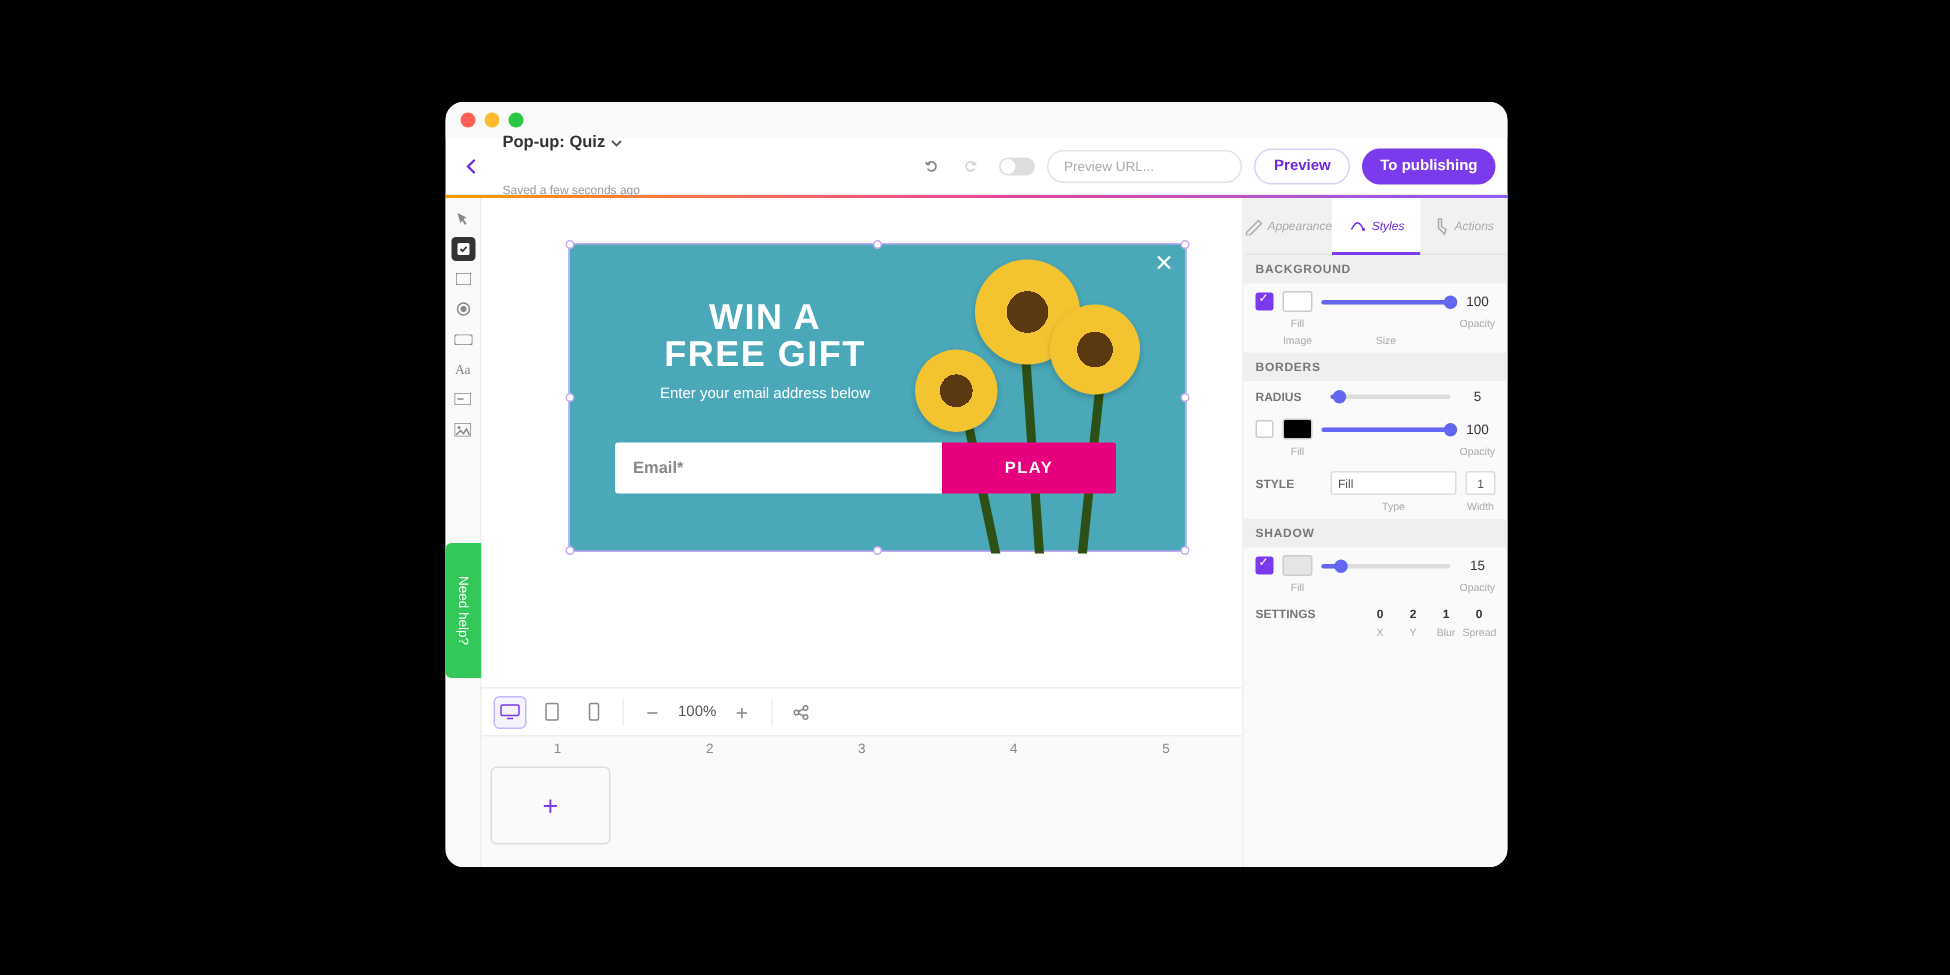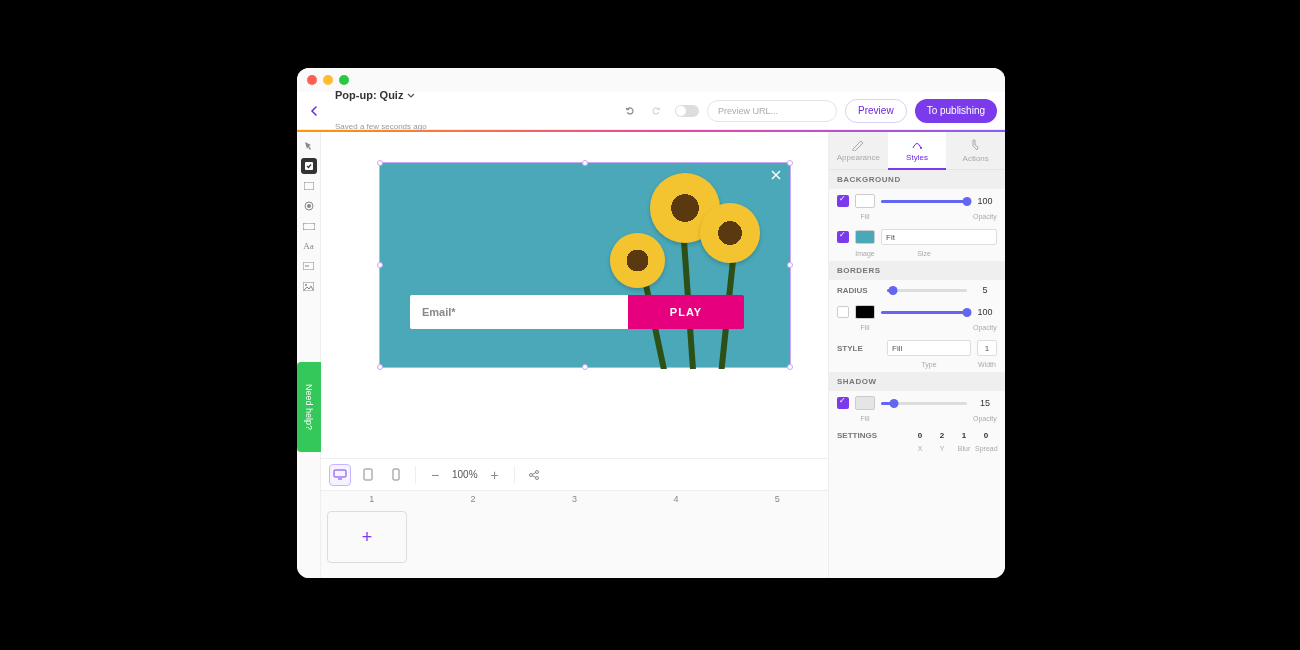--- a/index.html
+++ b/index.html
@@ -11,21 +11,21 @@
   .gradient-bar { height:2px; background:linear-gradient(90deg,#ff9a00,#ec4899,#8b5cf6); }
   .back-btn { width:18px; height:18px; display:flex; align-items:center; justify-content:center; color:#6d28d9; font-size:12px; cursor:pointer; }
   .title-block { display:flex; flex-direction:column; margin-left:4px; line-height:1.1;gap:22px; }
   .doc-title { font-size:11px; font-weight:600; color:#333; display:flex; align-items:center; gap:4px; }
   .doc-sub { font-size:8px; color:#999; }
   .header-spacer { flex:1; }
   .icon-btn { width:18px; height:18px; display:flex; align-items:center; justify-content:center; color:#888; font-size:12px; }
   .toggle { width:24px; height:12px; background:#ddd; border-radius:6px; position:relative; margin-left:2px; }
   .toggle::after { content:""; position:absolute; left:1px; top:1px; width:10px; height:10px; background:#fff; border-radius:50%; }
   .url-input { flex:0 0 130px; height:22px; border:1px solid #e3e3e3; border-radius:11px; font-size:9px; color:#aaa; padding:0 10px; display:flex; align-items:center; }
-  .btn { height:24px; padding:0 12px; border-radius:12px; font-size:10px; font-weight:400; display:flex; align-items:center; cursor:pointer; }
+  .btn { height:24px; padding:0 12px; border-radius:12px; font-size:10px; font-weight:700; display:flex; align-items:center; cursor:pointer; }
   .btn-outline { border:1px solid #d8d2f5; color:#6d28d9; background:#fff; }
   .btn-primary { background:#7c3aed; color:#fff; }
   .body { display:flex; height:calc(100% - 24px - 38px - 2px); }
   .left-rail { width:24px; background:#fafafa; border-right:1px solid #eee; display:flex; flex-direction:column; align-items:center; padding-top:6px; gap:4px; }
   .rail-item { width:16px; height:16px; border-radius:3px; display:flex; align-items:center; justify-content:center; font-size:9px; color:#888; }
   .rail-item.active { background:#333; color:#fff; }
   .center { flex:1; position:relative; display:flex; flex-direction:column; }
   .canvas-area { flex:1; position:relative; background:#fff; }
   .popup { position:absolute; left:58px; top:30px; width:412px; height:206px; background:#4aa8b8; border:1px solid #c9a8f5; }
   .sel-handle { position:absolute; width:6px; height:6px; background:#fff; border:1px solid #c9a8f5; border-radius:50%; }
@@ -54,21 +54,21 @@
   .tl-items { display:flex; padding:4px 6px; gap:8px;}
   .tl-card { width:80px; }
   .tl-thumb { width:80px; height:52px; border:1px solid #ddd; border-radius:4px; background:#fff; display:flex; align-items:center; justify-content:center; }
   .tl-card.active .tl-thumb { border:2px solid #7c3aed; }
   .tl-mini { width:64px; height:36px; background:#4aa8b8; border-radius:2px; position:relative; overflow:hidden;}
   .tl-mini::after{content:"";position:absolute;left:6px;top:6px;width:34px;height:12px;background:rgba(255,255,255,.9);}
   .tl-label { font-size:9px; text-align:center; color:#7c3aed; padding-top:4px;}
   .tl-add { width:80px; height:52px; border:1px solid #ddd; border-radius:4px; display:flex; align-items:center; justify-content:center; color:#7c3aed; font-size:18px;}
   .right-panel { width:177px; border-left:1px solid #eee; background:#fafafa; font-size:9px; color:#555; overflow:hidden;}
   .rp-tabs { display:flex; height:38px; }
-  .rp-tab { flex:1; display:flex; flex-direction:column; align-items:center; justify-content:center; gap:2px; font-size:8px; color:#aaa; border-bottom:1px solid #e5e5e5; background:#f1f1f1;}
+  .rp-tab { flex:1; display:flex; flex-direction:row; align-items:center; justify-content:center; gap:2px; font-size:8px; color:#aaa; border-bottom:1px solid #e5e5e5; background:#f1f1f1;font-style:italic;}
   .rp-tab.active { background:#fff; color:#6d28d9; border-bottom:2px solid #7c3aed;}
   .rp-section-h { background:#efefef; font-size:8px; font-weight:700; color:#777; letter-spacing:.5px; padding:5px 8px;}
   .rp-row { display:flex; align-items:center; padding:5px 8px; gap:6px;}
   .rp-check { width:12px; height:12px; border-radius:2px; background:#7c3aed; position:relative; flex-shrink:0;}
   .rp-check::after{content:"✓";position:absolute;color:#fff;font-size:8px;left:2px;top:-1px;}
   .rp-check.off { background:#fff; border:1px solid #ccc;} .rp-check.off::after{content:"";}
   .rp-swatch { width:20px; height:14px; border:1px solid #ccc; border-radius:2px; flex-shrink:0;}
   .rp-slider { flex:1; height:3px; background:#ddd; border-radius:2px; position:relative;}
   .rp-slider-fill { position:absolute; left:0; top:0; bottom:0; background:#6366f1; border-radius:2px;}
   .rp-slider-thumb { position:absolute; top:-3px; width:9px; height:9px; background:#6366f1; border-radius:50%; transform:translateX(-50%);}
@@ -192,20 +192,25 @@
             <div class="stem" style="left:60px;top:100px;height:110px;transform:rotate(-12deg)"></div>
             <div class="sunflower" style="left:60px;top:10px"></div>
             <div class="sunflower" style="left:110px;top:40px;width:60px;height:60px"></div>
             <div class="sunflower" style="left:20px;top:70px;width:55px;height:55px"></div>
           </div>
           <div class="popup-close">
             <svg width="12" height="12" viewBox="0 0 12 12">
                 <path d="M2 2l8 8M10 2l-8 8" stroke="#fff" stroke-width="1.5"></path>
               </svg>
           </div>
+          <div class="popup-text">
+            <div class="popup-h1">WIN A</div>
+            <div class="popup-h1">FREE GIFT</div>
+            <div class="popup-sub">Enter your email address below</div>
+          </div>
           <div class="popup-form">
             <div class="popup-email" style="display:flex;align-items:center">
                 <span>Email*</span>
               </div>
             <div class="popup-play">PLAY</div>
           </div>
         </div>
       </div>
 
       <div class="device-bar">
@@ -287,25 +292,20 @@
             <div class="rp-slider-thumb" style="left:100%"></div>
           </div>
         <div class="rp-val">100</div>
       </div>
       <div class="rp-sublabels">
           <span class="sp1"></span>
           <span class="sp2">Fill</span>
           <span class="sp3"></span>
           <span class="sp4">Opacity</span>
         </div>
-      <div class="rp-row">
-        <div class="rp-check"></div>
-        <div class="rp-swatch" style="background:linear-gradient(#4aa8b8,#4aa8b8)"></div>
-        <div class="rp-select">Fit</div>
-      </div>
       <div class="rp-sublabels">
           <span class="sp1"></span>
           <span class="sp2">Image</span>
           <span class="sp3" style="text-align:center">Size</span>
           <span class="sp4"></span>
         </div>
 
       <div class="rp-section-h">BORDERS</div>
       <div class="rp-row">
         <div class="rp-inline-label">RADIUS</div>

